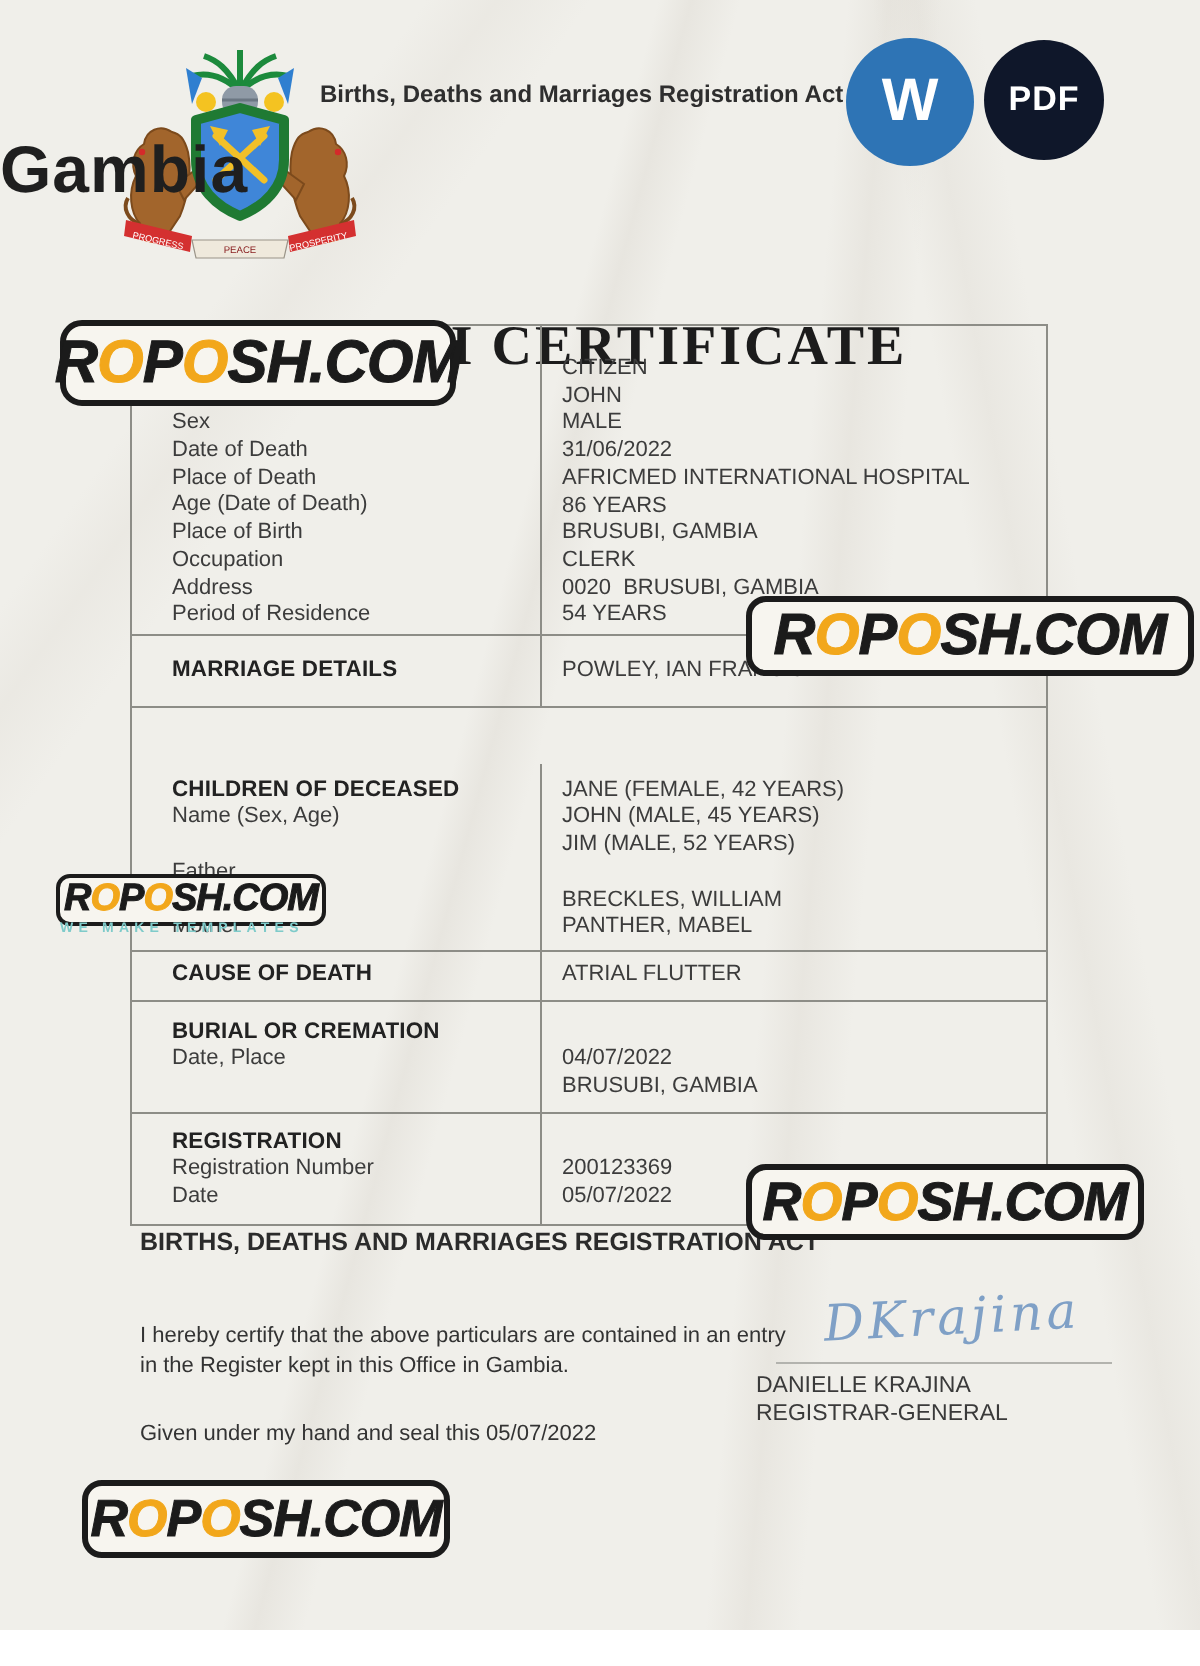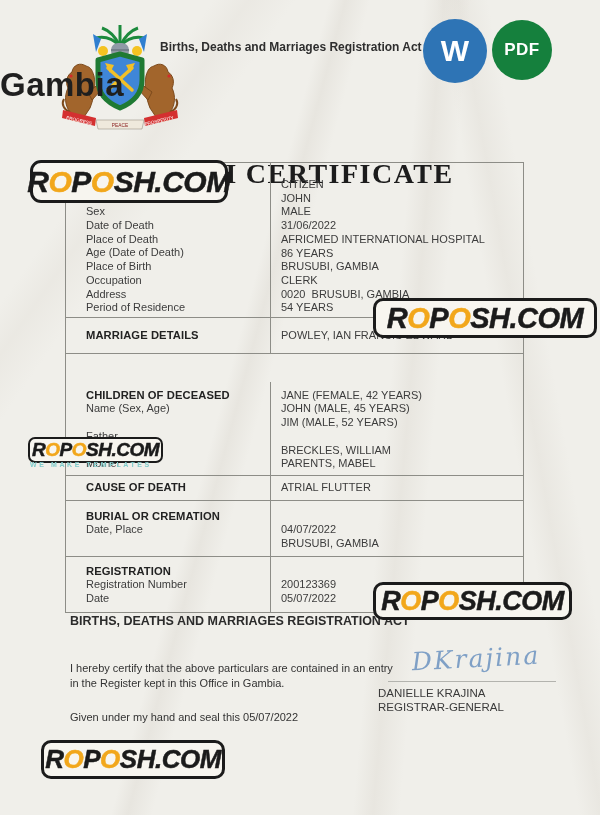--- a/index.html
+++ b/index.html
@@ -17,21 +17,21 @@
   
   .coat { position:absolute; left:58px; top:24px; width:124px; height:114px; }
   .act-line { position:absolute; left:160px; top:40px; font-size:12px; font-weight:700; color:#2e2e2e; }
   .country { position:absolute; left:0; top:66px; width:592px; 
     font-size:33px; font-weight:700; color:#1f1f1f; letter-spacing:.5px; }
   .doc-title { position:absolute; left:0; top:118px; width:586px; text-align:center;
     font-family:"Liberation Serif", serif; font-weight:700; font-size:28px; letter-spacing:1.5px; color:#1c1c1c;margin-top:40px; }
   .badge { position:absolute; border-radius:50%; color:#fff; display:flex; align-items:center;
     justify-content:center; font-weight:700; z-index:7; cursor:pointer; }
   .badge-word { left:423px; top:19px; width:64px; height:64px; background:#2e74b5; font-size:30px; }
-  .badge-pdf  { left:492px; top:20px; width:60px; height:60px; background:#15803d; font-size:17px; letter-spacing:.5px; }
+  .badge-pdf  { left:492px; top:20px; width:60px; height:60px; background:#0f172a; font-size:17px; letter-spacing:.5px; }
 
   
   .cert-table { position:absolute; left:65px; top:162px; width:459px; border:1px solid #8d8d87; z-index:1; }
   .sec { display:flex; border-top:1px solid #8d8d87; }
   .sec:first-child { border-top:none; }
   .lc { width:204px; padding-left:20px; }
   .vc { flex:1; border-left:1px solid #8d8d87; padding-left:10px; }
   .ln { font-size:11px; line-height:13.7px; min-height:13.7px; color:#3c3c3c; white-space:pre; }
   .hd { font-weight:700; font-size:11.2px; color:#222; letter-spacing:.1px; }
   .s1 { padding:15px 0 2px 0; } .s1 .lc,.s1 .vc { padding-top:0; }
@@ -160,21 +160,21 @@
         <div class="ln">Father</div>
         <div class="ln hd">PARENTS</div>
         <div class="ln">Mother</div>
       </div>
       <div class="vc">
         <div class="ln">JANE (FEMALE, 42 YEARS)</div>
         <div class="ln">JOHN (MALE, 45 YEARS)</div>
         <div class="ln">JIM (MALE, 52 YEARS)</div>
         <div class="ln"></div>
         <div class="ln">BRECKLES, WILLIAM</div>
-        <div class="ln">PARENTS, MABEL</div>
+        <div class="ln">PANTHER, MABEL</div>
       </div>
     </div>
     <div class="sec s4">
       <div class="lc">
           <div class="ln hd">CAUSE OF DEATH</div>
         </div>
       <div class="vc">
           <div class="ln">ATRIAL FLUTTER</div>
         </div>
     </div>

